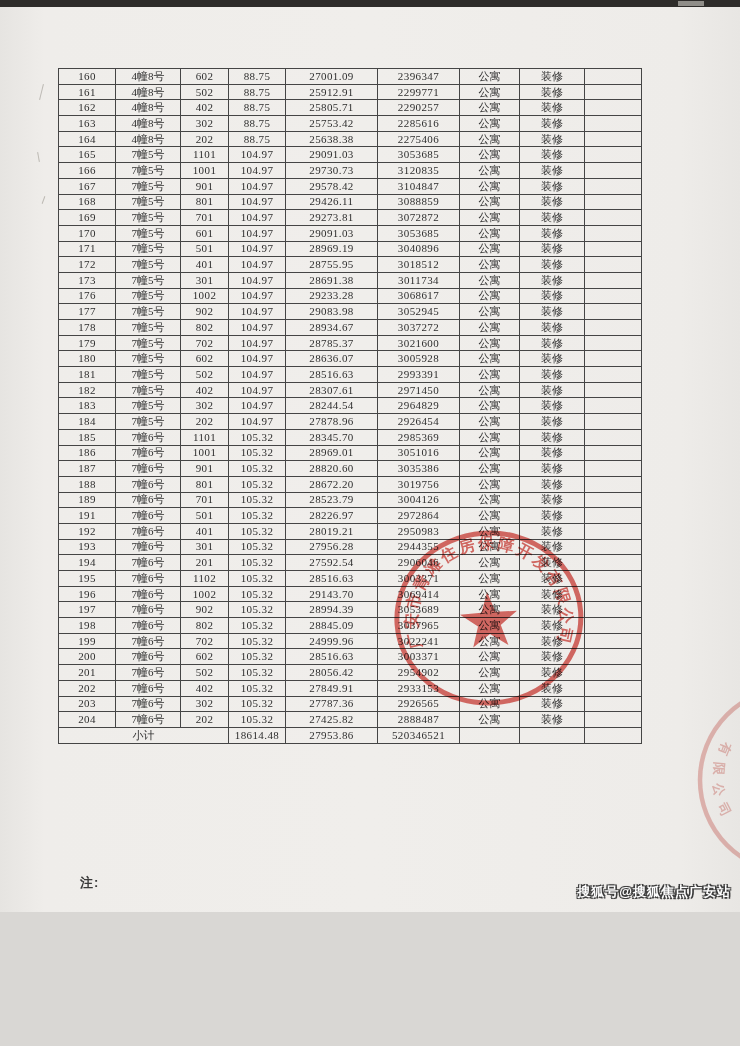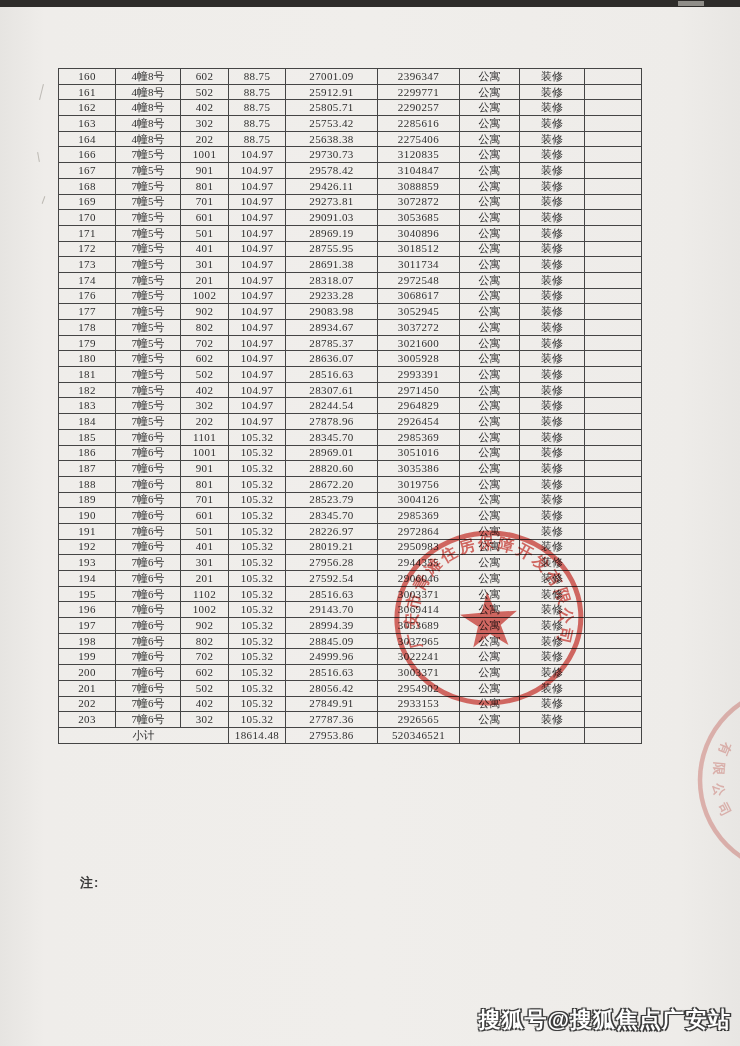--- a/index.html
+++ b/index.html
@@ -1,17 +1,17 @@
 <!DOCTYPE html>
 <html><head>
 <meta charset="utf-8">
 <style>
   html,body{margin:0;padding:0;background:#d9d7d4;}
   .page{
-    position:relative;width:740px;height:1046px;overflow:hidden;
+    position:relative;width:740px;height:912px;overflow:hidden;
     background:linear-gradient(90deg,#e6e4e1 0%,#efedea 6%,#f0eeeb 50%,#eeecE9 92%,#e8e6e3 100%);
     font-family:"Liberation Serif","DejaVu Serif",serif;
     color:#2d2d2d;
   }
   .scan-strip{position:absolute;left:0;top:0;width:740px;height:7px;background:#2e2c2a;}
   .scan-strip-gap{position:absolute;left:678px;top:1px;width:26px;height:5px;background:#8f8d88;}
   .pencil-mark{position:absolute;background:transparent;border-left:1px solid #bdbab4;}
   .m1{left:41px;top:84px;height:16px;transform:rotate(14deg);}
   .m2{left:38px;top:152px;height:10px;transform:rotate(-10deg);}
   .m3{left:43px;top:196px;height:8px;transform:rotate(20deg);}
@@ -47,21 +47,21 @@
     pointer-events:none;
   }
   .side-seal{
     position:absolute;left:630px;top:685px;width:110px;height:190px;
     mix-blend-mode:multiply;opacity:.75;pointer-events:none;
   }
 
   .watermark{
     position:absolute;right:9px;bottom:11px;
     font-family:"Liberation Sans","DejaVu Sans",sans-serif;
-    font-weight:bold;font-size:22px;letter-spacing:1px;
+    font-weight:bold;font-size:13px;letter-spacing:1px;
     color:#ffffff;
     text-shadow:-1.4px -1.4px 0 #3c3c3c,1.4px -1.4px 0 #3c3c3c,
                 -1.4px 1.4px 0 #3c3c3c,1.4px 1.4px 0 #3c3c3c,
                 0 0 2px #3c3c3c;
   }
 </style>
 </head>
 <body>
 
 <div class="page">
@@ -140,20 +140,31 @@
           <td class="cjk">4幢8号</td>
           <td class="num">202</td>
           <td class="num">88.75</td>
           <td class="num">25638.38</td>
           <td class="num">2275406</td>
           <td class="cjk">公寓</td>
           <td class="cjk">装修</td>
           <td></td>
         </tr>
 
+        <tr>
+          <td class="num">165</td>
+          <td class="cjk">7幢5号</td>
+          <td class="num">1101</td>
+          <td class="num">104.97</td>
+          <td class="num">29091.03</td>
+          <td class="num">3053685</td>
+          <td class="cjk">公寓</td>
+          <td class="cjk">装修</td>
+          <td></td>
+        </tr>
 
         <tr>
           <td class="num">166</td>
           <td class="cjk">7幢5号</td>
           <td class="num">1001</td>
           <td class="num">104.97</td>
           <td class="num">29730.73</td>
           <td class="num">3120835</td>
           <td class="cjk">公寓</td>
           <td class="cjk">装修</td>
@@ -237,31 +248,20 @@
           <td class="cjk">7幢5号</td>
           <td class="num">301</td>
           <td class="num">104.97</td>
           <td class="num">28691.38</td>
           <td class="num">3011734</td>
           <td class="cjk">公寓</td>
           <td class="cjk">装修</td>
           <td></td>
         </tr>
 
-        <tr>
-          <td class="num">174</td>
-          <td class="cjk">7幢5号</td>
-          <td class="num">201</td>
-          <td class="num">104.97</td>
-          <td class="num">28318.07</td>
-          <td class="num">2972548</td>
-          <td class="cjk">公寓</td>
-          <td class="cjk">装修</td>
-          <td></td>
-        </tr>
 
 
         <tr>
           <td class="num">176</td>
           <td class="cjk">7幢5号</td>
           <td class="num">1002</td>
           <td class="num">104.97</td>
           <td class="num">29233.28</td>
           <td class="num">3068617</td>
           <td class="cjk">公寓</td>
@@ -418,31 +418,20 @@
           <td class="cjk">7幢6号</td>
           <td class="num">701</td>
           <td class="num">105.32</td>
           <td class="num">28523.79</td>
           <td class="num">3004126</td>
           <td class="cjk">公寓</td>
           <td class="cjk">装修</td>
           <td></td>
         </tr>
 
-        <tr>
-          <td class="num">190</td>
-          <td class="cjk">7幢6号</td>
-          <td class="num">601</td>
-          <td class="num">105.32</td>
-          <td class="num">28345.70</td>
-          <td class="num">2985369</td>
-          <td class="cjk">公寓</td>
-          <td class="cjk">装修</td>
-          <td></td>
-        </tr>
 
         <tr>
           <td class="num">191</td>
           <td class="cjk">7幢6号</td>
           <td class="num">501</td>
           <td class="num">105.32</td>
           <td class="num">28226.97</td>
           <td class="num">2972864</td>
           <td class="cjk">公寓</td>
           <td class="cjk">装修</td>
@@ -586,20 +575,31 @@
           <td class="cjk">7幢6号</td>
           <td class="num">302</td>
           <td class="num">105.32</td>
           <td class="num">27787.36</td>
           <td class="num">2926565</td>
           <td class="cjk">公寓</td>
           <td class="cjk">装修</td>
           <td></td>
         </tr>
 
+        <tr>
+          <td class="num">204</td>
+          <td class="cjk">7幢6号</td>
+          <td class="num">202</td>
+          <td class="num">105.32</td>
+          <td class="num">27425.82</td>
+          <td class="num">2888487</td>
+          <td class="cjk">公寓</td>
+          <td class="cjk">装修</td>
+          <td></td>
+        </tr>
       </tbody>
     <tbody>
       <tr>
         <td class="cjk" colspan="3">小计</td>
         <td class="num">18614.48</td>
         <td class="num">27953.86</td>
         <td class="num">520346521</td>
         <td></td>
         <td></td>
         <td></td>

